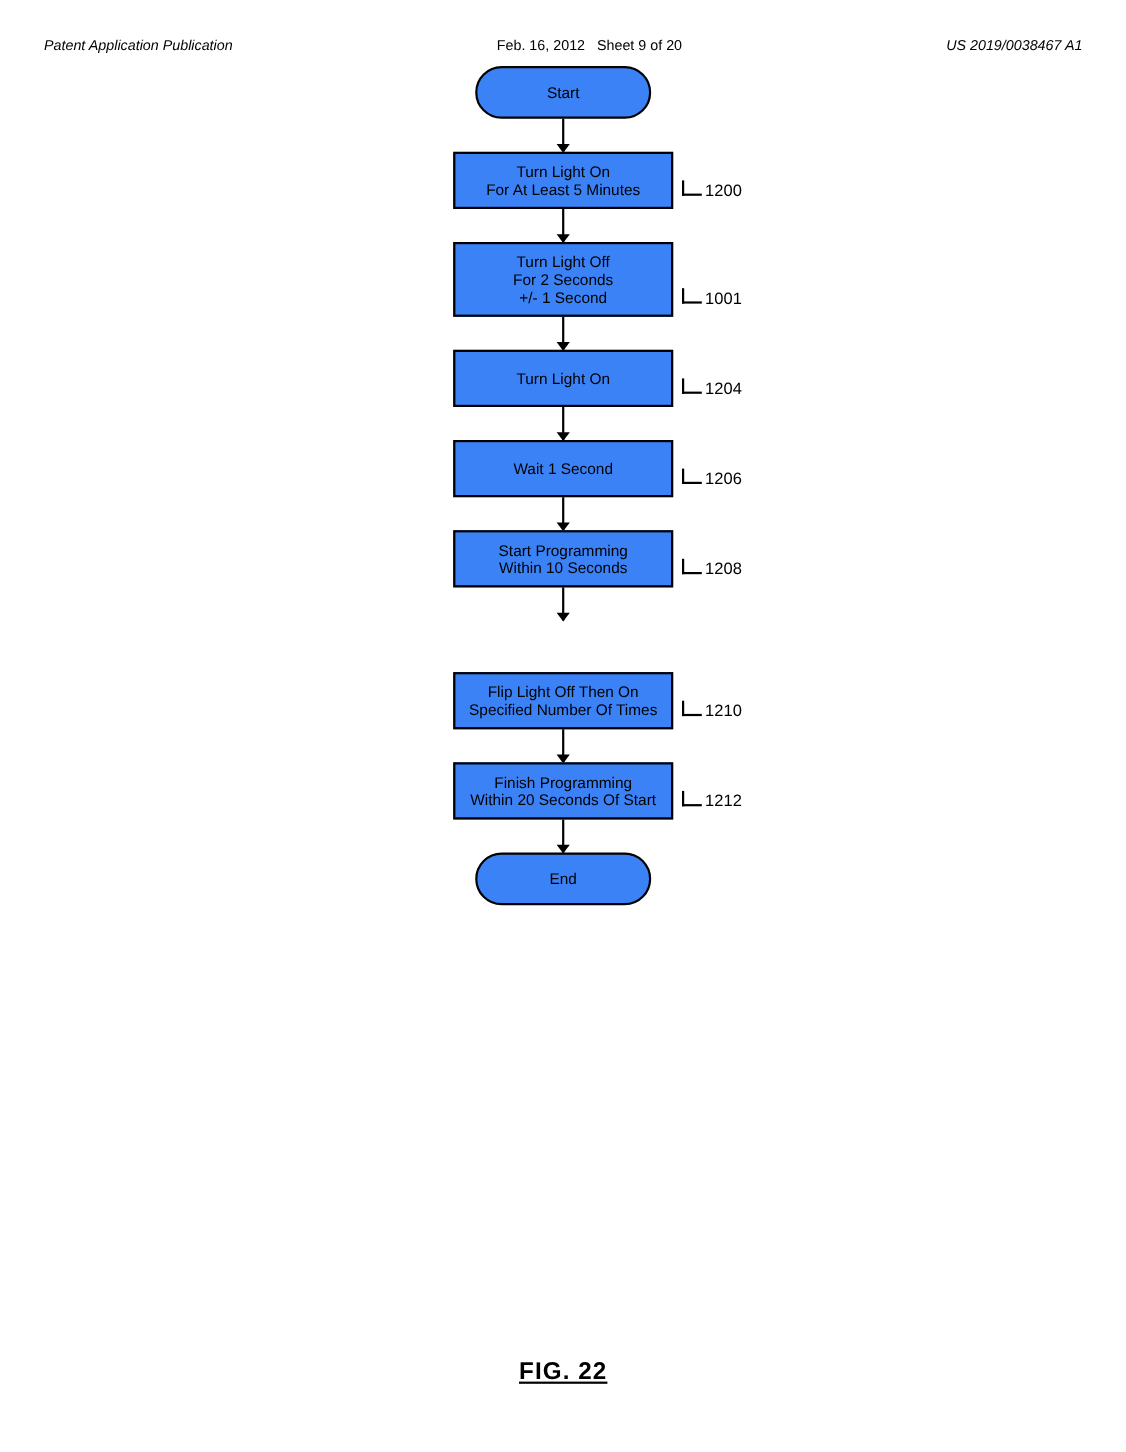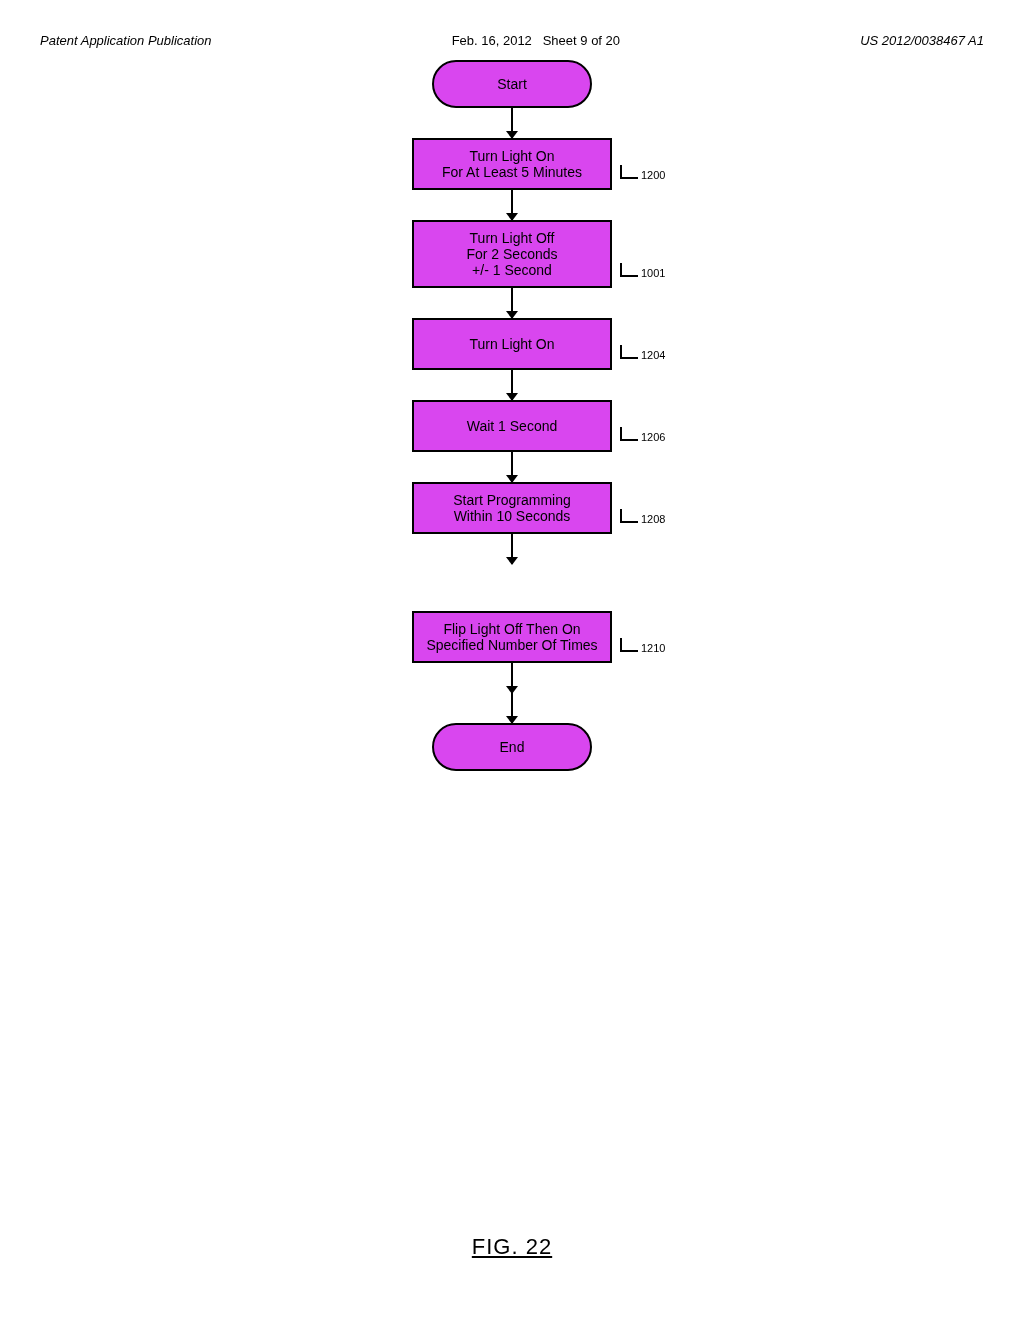--- a/index.html
+++ b/index.html
@@ -41,21 +41,21 @@
       position: relative;
     }
 
     .fc-shape {
       display: flex;
       align-items: center;
       justify-content: center;
       text-align: center;
       font-size: 14px;
       color: #000;
-      background: #d946ef;
+      background: #3b82f6;
       position: relative;
     }
 
     .fc-rounded {
       border: 2px solid #000;
       border-radius: 40px;
       width: 160px;
       min-height: 48px;
       padding: 8px 16px;
     }
@@ -84,21 +84,21 @@
       transform: translateX(-50%);
       border-left: 6px solid transparent;
       border-right: 6px solid transparent;
       border-top: 8px solid #000;
     }
 
     
     .fc-ref {
       position: absolute;
       left: calc(100% + 8px);
-      font-size: 11px;
+      font-size: 15px;
       color: #000;
       white-space: nowrap;
       display: flex;
       align-items: center;
       bottom: 8px;
     }
     .fc-ref-line {
       display: inline-block;
       width: 18px;
       height: 14px;
@@ -116,39 +116,39 @@
       align-items: center;
     }
 
     
     .fig-caption {
       position: absolute;
       bottom: 60px;
       left: 50%;
       transform: translateX(-50%);
       font-size: 22px;
-      font-weight: normal;
+      font-weight: bold;
       text-decoration: underline;
       color: #000;
       letter-spacing: 1px;
     }
   </style>
 </head>
 <body>
 
 <div class="header">
   <div class="header-left">
     <span>Patent Application Publication</span>
   </div>
   <div class="header-center">
     <span>Feb. 16, 2012</span>&nbsp;&nbsp;
     <span>Sheet 9 of 20</span>
   </div>
   <div class="header-right">
-    <span>US 2012/0038467 A1</span>
+    <span>US 2019/0038467 A1</span>
   </div>
 </div>
 
 <div class="flowchart">
   <div class="fc-center">
 
     <div class="fc-item">
       <div class="fc-shape fc-rounded">
         <span>Start</span>
       </div>
@@ -226,20 +226,30 @@
 Specified Number Of Times</span>
       </div>
       <div class="fc-ref">
         <span class="fc-ref-line"></span>
         <span>1210</span>
       </div>
     </div>
 
     <div class="fc-arrow" style="height:30px;"></div>
 
+    <div class="fc-item">
+      <div class="fc-shape fc-rect" style="white-space:pre-line;">
+        <span>Finish Programming
+Within 20 Seconds Of Start</span>
+      </div>
+      <div class="fc-ref">
+        <span class="fc-ref-line"></span>
+        <span>1212</span>
+      </div>
+    </div>
 
     <div class="fc-arrow" style="height:30px;"></div>
 
     <div class="fc-item">
       <div class="fc-shape fc-rounded">
         <span>End</span>
       </div>
     </div>
 
   </div>

